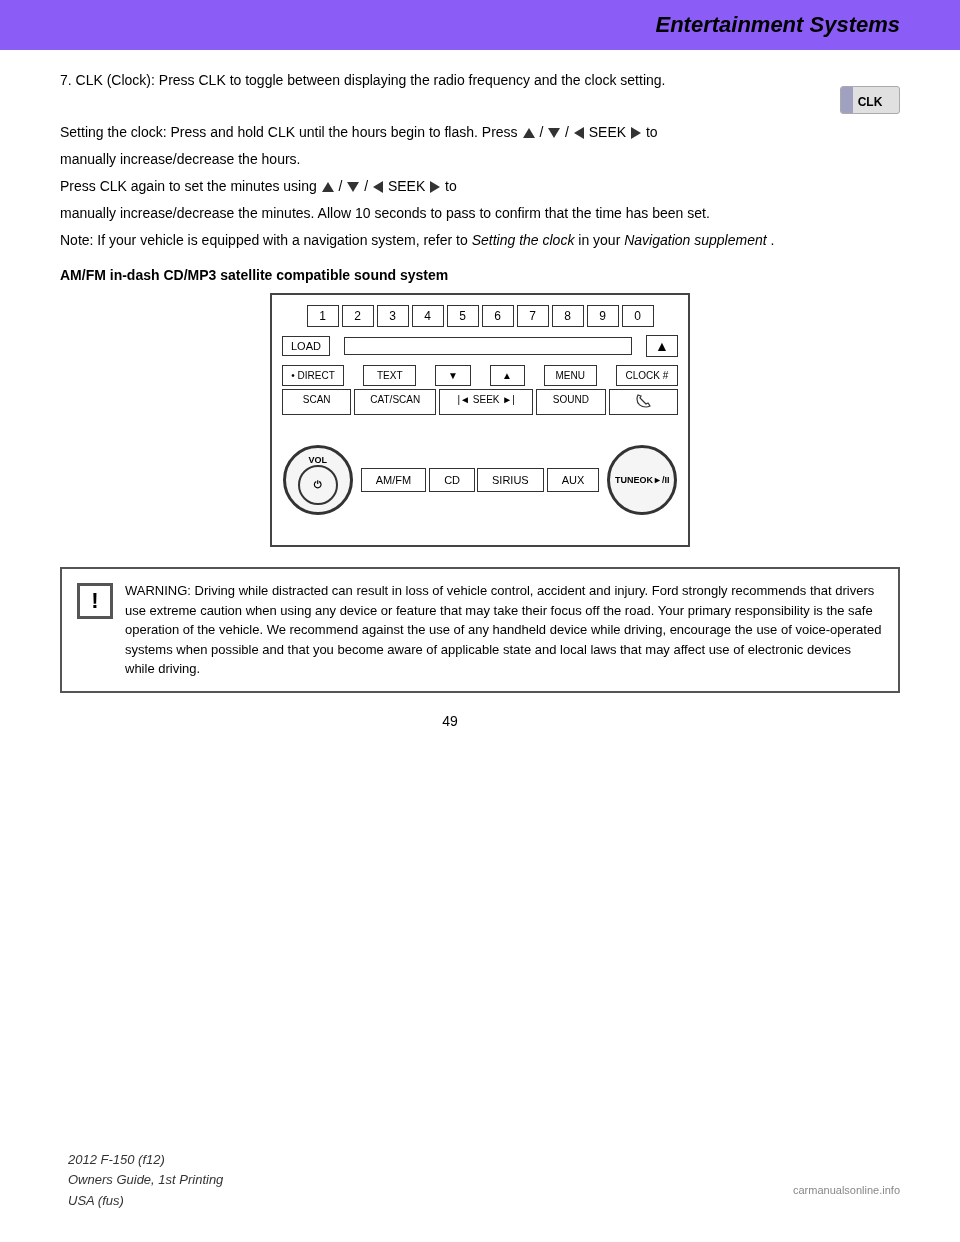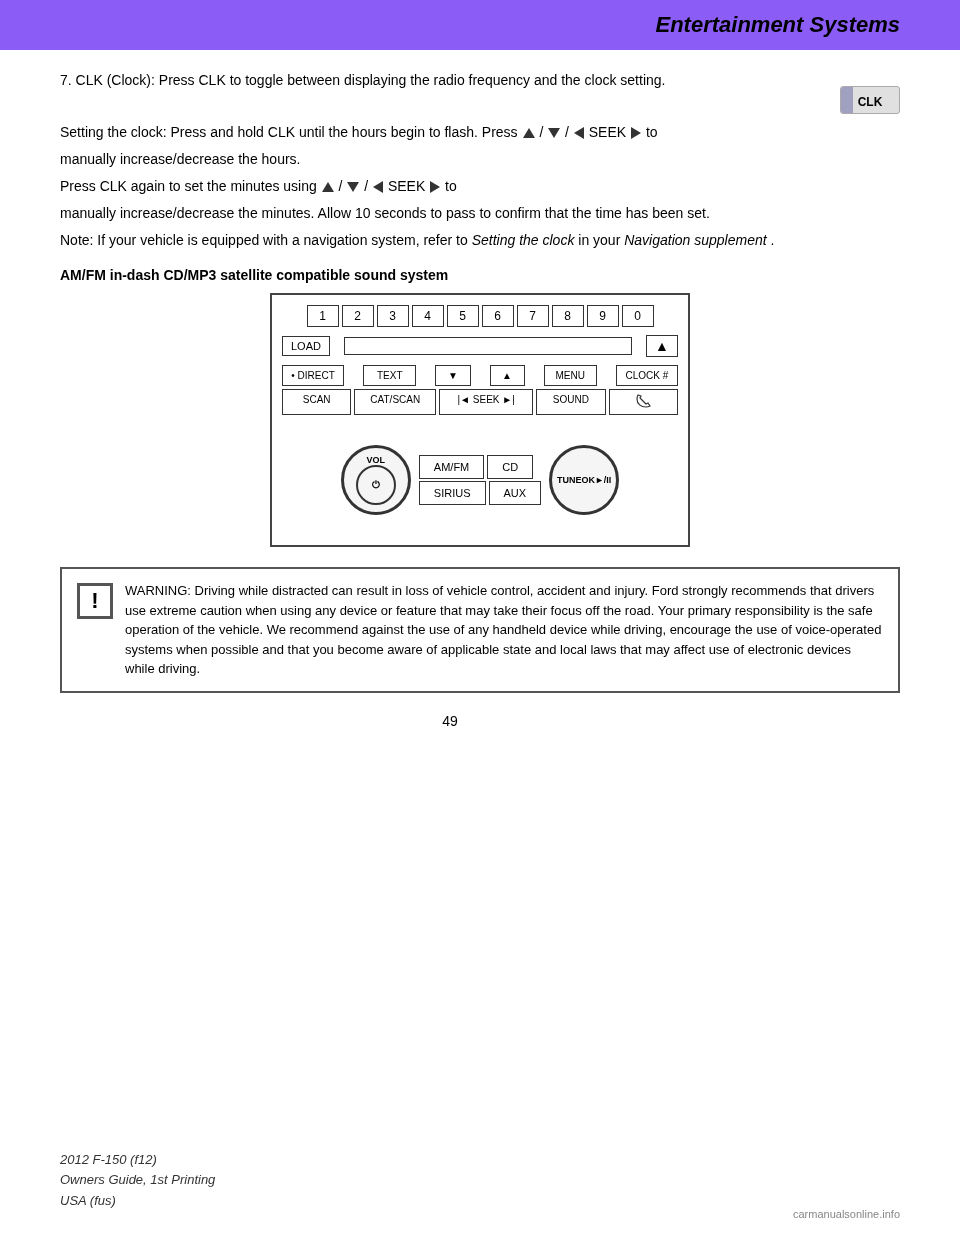--- a/index.html
+++ b/index.html
@@ -199,21 +199,21 @@
       border: 2px solid #333;
       display: flex;
       align-items: center;
       justify-content: center;
       font-size: 10px;
       font-weight: bold;
     }
 
     .center-buttons {
       display: flex;
-      flex-direction: column;
+      flex-direction: row;
       gap: 2px;
       margin: 0 8px;
     }
 
     .center-row {
       display: flex;
       gap: 3px;
     }
 
     .center-btn {
@@ -272,21 +272,21 @@
       text-align: center;
       padding-right: 60px;
       margin-top: 10px;
       font-size: 14px;
     }
 
     
     .footer {
       position: absolute;
       bottom: 30px;
-      left: 60px;
+      left: 68px;
       font-size: 13px;
       color: #333;
       font-style: italic;
       line-height: 1.6;
     }
 
     
     .tri-up {
       display: inline-block;
       width: 0; height: 0;
@@ -466,17 +466,17 @@
     <div class="page-number">49</div>
 
   </div>
 
   <div class="footer">
     <div>2012 F-150 (f12)</div>
     <div>Owners Guide, 1st Printing</div>
     <div>USA (fus)</div>
   </div>
 
-  <div style="position:absolute; bottom:22px; right:60px; font-size:11px; color:#888;">
+  <div style="position:absolute; bottom:46px; right:60px; font-size:11px; color:#888;">
     carmanualsonline.info
   </div>
 
 </div>
 
 </body></html>

